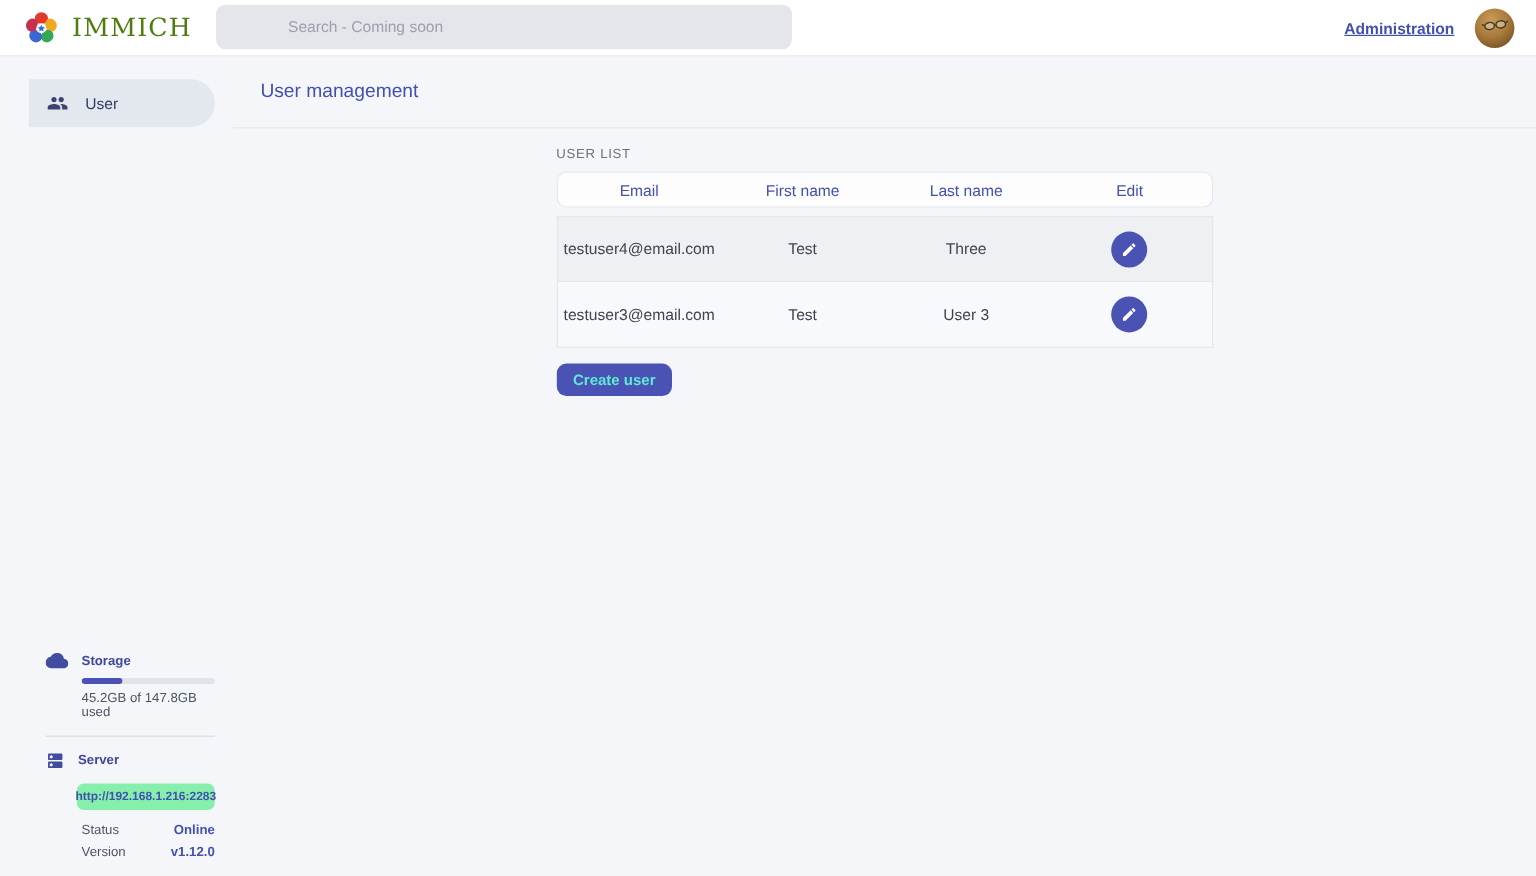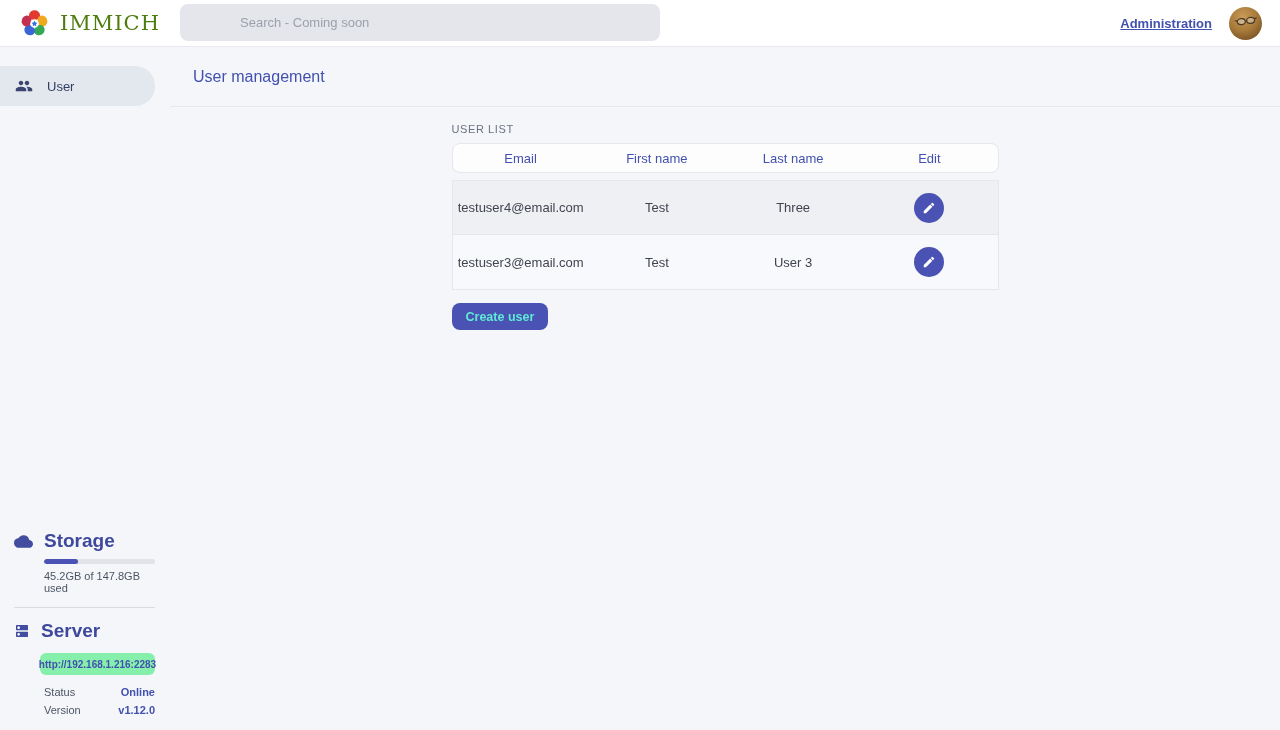--- a/index.html
+++ b/index.html
@@ -17,28 +17,28 @@
   .search-bar input { background:transparent; border:none; outline:none; width:100%;
     font-size:13px; color:#374151; font-family:"Liberation Sans", sans-serif;margin-left:43px; }
   .search-bar input::placeholder { color:#9ba1ac; }
   .header-right { margin-left:auto; display:flex; align-items:center; gap:17px; }
   .admin-link { font-size:13px; font-weight:600; color:var(--primary); text-decoration:underline; cursor:pointer; }
   .avatar { width:33px; height:33px; border-radius:50%; cursor:pointer;
     background:radial-gradient(circle at 42% 30%, #c99a57 0%, #a97c3c 45%, #7d5526 80%, #5f3f1c 100%);
     display:flex; align-items:center; justify-content:center; overflow:hidden; }
 
   
-  .page { display:flex; height:683px; }
+  .page { display:flex; height:683px;padding-left:24px; }
   .sidebar { width:170px; display:flex; flex-direction:column; padding-top:19px; flex-shrink:0; }
   .nav-item { width:155px; height:40px; background:#e3e7ee; border-radius:0 20px 20px 0;
     display:flex; align-items:center; gap:14px; padding-left:15px; cursor:pointer; }
   .nav-item-label { font-size:13px; font-weight:500; color:#333d63; }
   .sidebar-bottom { margin-top:auto; padding:0 15px 14px 14px; }
   .section-header { display:flex; align-items:center; gap:11px; }
-  .section-title { font-size:19px; font-weight:700; color:#3e489c; }
+  .section-title { font-size:11px; font-weight:700; color:#3e489c; }
   .progress-track { margin:7px 0 0 30px; width:111px; height:5px; background:#e2e3e8; border-radius:3px; overflow:hidden; }
   .progress-fill { height:100%; background:var(--btn); border-radius:3px; width:0; }
   .usage-text { margin:6px 0 0 30px; font-size:11px; color:#4b5563; }
   .sidebar-divider { border:none; border-top:1px solid #d9dbe1; margin:13px 0 12px 0; width:141px; }
   .server-chip { margin:11px 0 0 26px; width:115px; height:22px; background:#86efac; border-radius:6px;
     display:flex; align-items:center; justify-content:center; font-size:10px; font-weight:700; color:var(--primary); }
   .kv-row { display:flex; justify-content:space-between; margin:11px 0 0 30px; width:111px; font-size:11px; }
   .kv-row + .kv-row { margin-top:6px; }
   .kv-label { color:#4b5563; }
   .kv-value { color:var(--primary); font-weight:700; }

